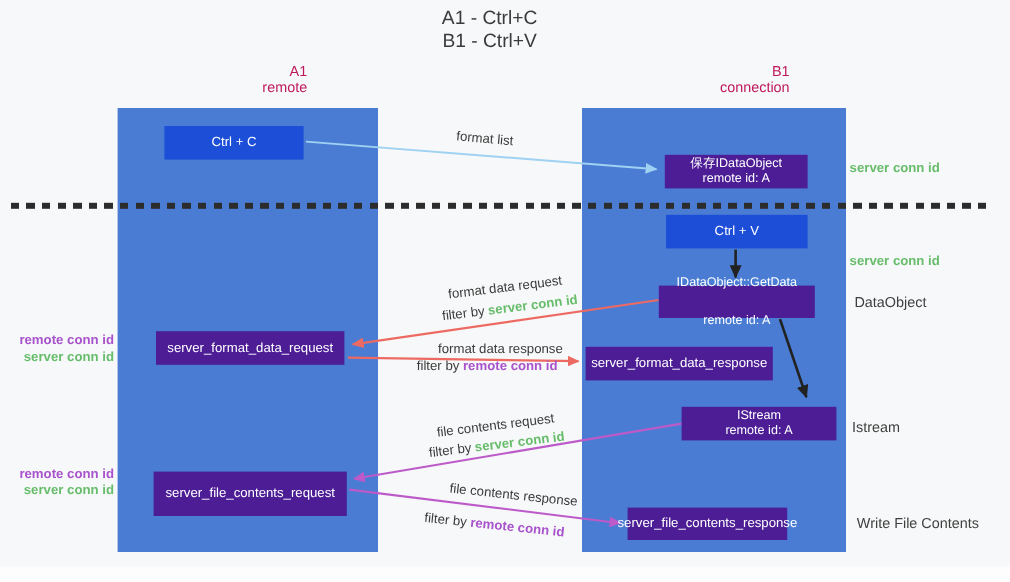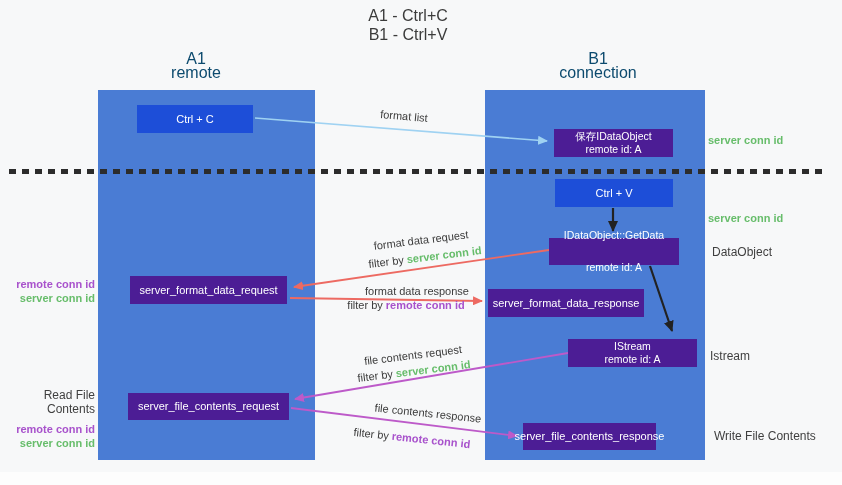--- a/index.html
+++ b/index.html
@@ -7,22 +7,22 @@
     width:842px;height:485px;
     background:#f7f8f9;
     font-family:"Liberation Sans","DejaVu Sans",sans-serif;
     color:#3b3b3b;
     overflow:hidden;
   }
   .canvas{position:relative;width:842px;height:485px;}
 
   .title{position:absolute;left:0;top:6px;width:816px;text-align:center;
          font-size:16px;line-height:19px;color:#3b3b3b;}
-  .lane-header{position:absolute;width:120px;text-align:center;
-         font-size:16px;line-height:14px;color:#0c4a6e;}
+  .lane-header{position:absolute;width:120px;text-align:right;
+         font-size:12px;line-height:14px;color:#be185d;}
   .lane{position:absolute;top:90px;height:370px;background:#4a7cd4;}
   .lane-a{left:98px;width:217px;}
   .lane-b{left:485px;width:220px;}
 
   .dotted-line{position:absolute;left:9px;top:169px;width:816px;height:5px;
     background:repeating-linear-gradient(90deg,#2c2c2c 0 7px,transparent 7px 13px);}
 
   .arrows{position:absolute;left:0;top:0;z-index:3;pointer-events:none;}
 
   .box{position:absolute;z-index:4;display:flex;flex-direction:column;
@@ -110,21 +110,21 @@
   </div>
 
   <div class="box orange" style="left:130px;top:276px;width:157px;height:28px;">server_format_data_request</div>
   <div class="box orange" style="left:488px;top:289px;width:156px;height:28px;">server_format_data_response</div>
 
   <div class="box orange two" style="left:568px;top:339px;width:129px;height:28px;">
     <div>IStream</div>
     <div>remote id: A</div>
   </div>
 
-  <div class="box orange" style="left:128px;top:393px;width:161px;height:27px;">server_file_contents_request</div>
+  <div class="box orange" style="left:128px;top:393px;width:161px;height:37px;">server_file_contents_request</div>
   <div class="box orange" style="left:523px;top:423px;width:133px;height:27px;">server_file_contents_response</div>
 
   <div class="flow-label" style="left:404px;top:116px;transform:translate(-50%,-50%) rotate(5deg);">format list</div>
 
   <div class="flow-label" style="left:421px;top:240px;transform:translate(-50%,-50%) rotate(-7deg);">format data request</div>
   <div class="flow-label" style="left:425px;top:257px;transform:translate(-50%,-50%) rotate(-7deg);">
     <span>filter by</span><span class="green-t">server conn id</span>
   </div>
 
   <div class="flow-label" style="left:417px;top:291px;transform:translate(-50%,-50%);">format data response</div>
@@ -141,21 +141,20 @@
   <div class="flow-label" style="left:412px;top:438px;transform:translate(-50%,-50%) rotate(6deg);">
     <span>filter by</span><span class="purple-t">remote conn id</span>
   </div>
 
   <div class="left-block" style="top:277px;">
     <div class="side-colored purple-line">remote conn id</div>
     <div class="side-colored green-line">server conn id</div>
   </div>
 
   <div class="left-block" style="top:388px;">
-    <div class="gray-line">Read File Contents</div>
     <div class="side-colored purple-line">remote conn id</div>
     <div class="side-colored green-line">server conn id</div>
   </div>
 
   <div class="right-colored side-colored green-line" style="top:133px;">server conn id</div>
   <div class="right-colored side-colored green-line" style="top:211px;">server conn id</div>
   <div class="side-gray" style="left:712px;top:245px;">DataObject</div>
   <div class="side-gray" style="left:710px;top:349px;">Istream</div>
   <div class="side-gray" style="left:714px;top:429px;">Write File Contents</div>
 

